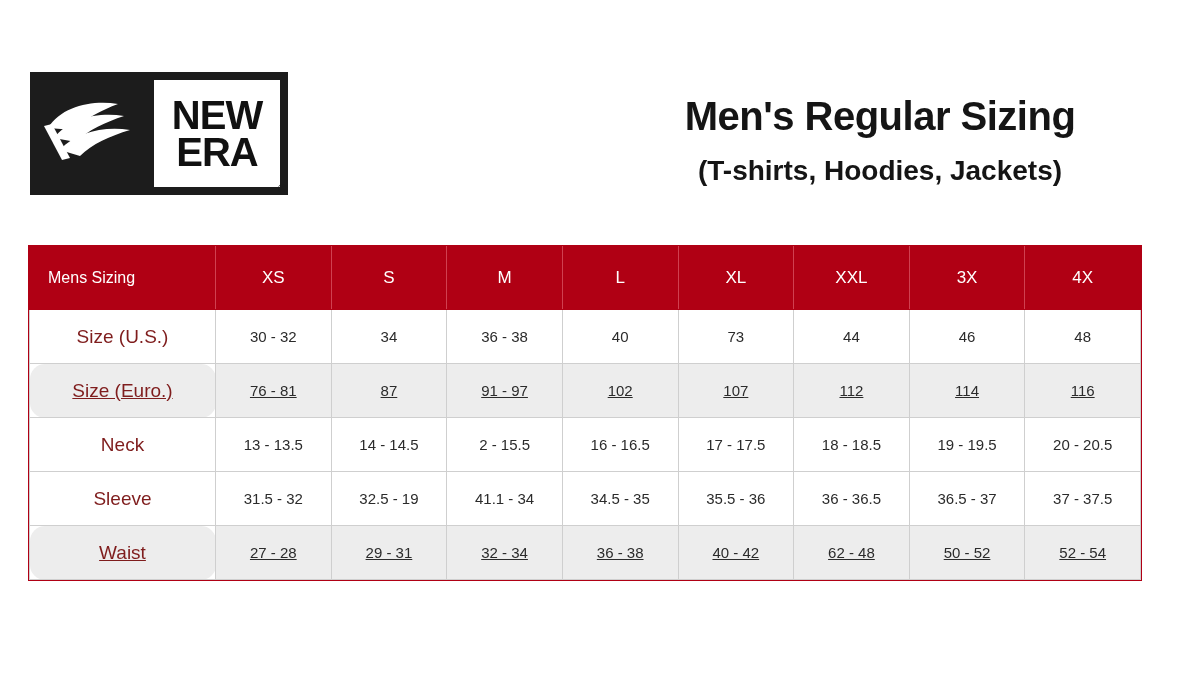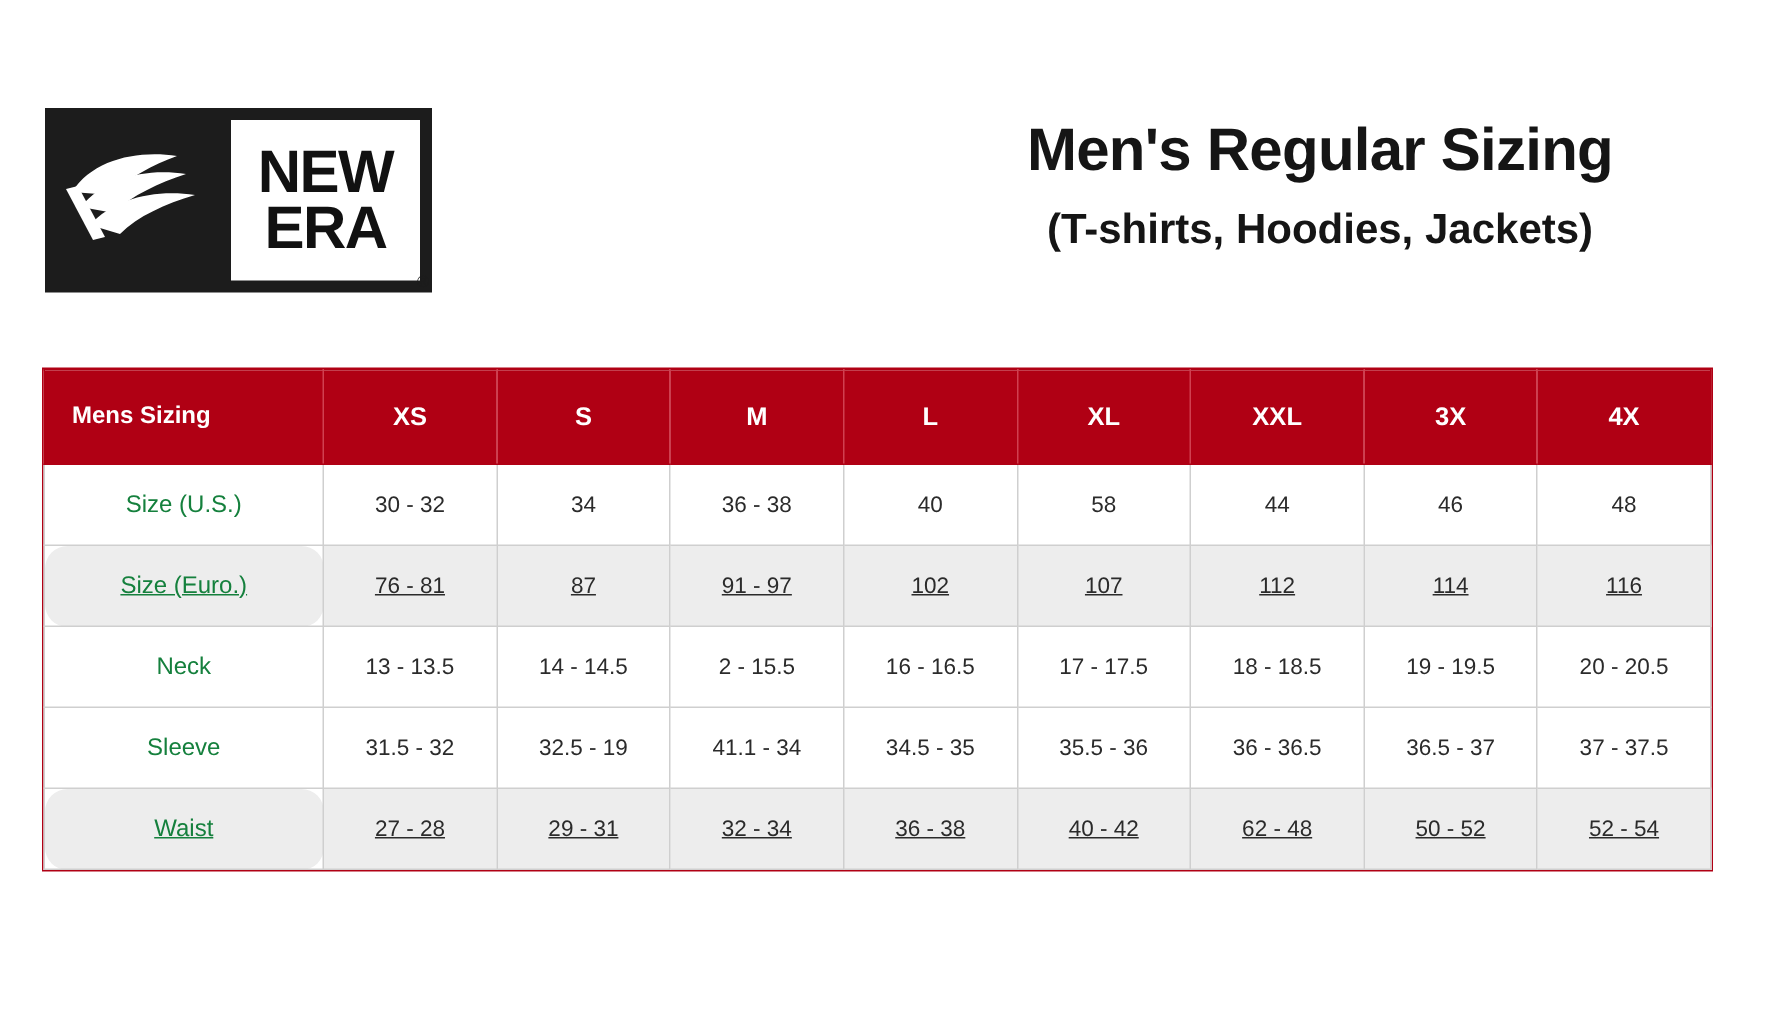--- a/index.html
+++ b/index.html
@@ -75,21 +75,21 @@
     top: 78px;
     width: 560px;
     text-align: center;
   }
   .main-title {
     font-family: "Liberation Sans", sans-serif;
     font-weight: 700;
     font-size: 40px;
     letter-spacing: -0.5px;
     color: #151515;
-    margin: 0;
+    margin: 16px;
     white-space: nowrap;
   }
   .sub-title {
     font-family: "Liberation Sans", sans-serif;
     font-weight: 700;
     font-size: 28px;
     color: #151515;
     margin: 14px 0 0 0;
     white-space: nowrap;
   }
@@ -113,36 +113,36 @@
     text-align: center;
     font-size: 15px;
     color: #2b2b2b;
     height: 53px;
     padding: 0 2px;
     font-weight: 400;
   }
   table.sizing thead th {
     background: #b00014;
     color: #ffffff;
-    font-weight: 700;
+    font-weight: 400;
     font-size: 17px;
     border: 1px solid #b00014;
     border-right-color: #d04050;
     height: 62px;
   }
   table.sizing thead th:last-child { border-right-color: #b00014; }
   table.sizing thead th.corner {
     text-align: left;
     padding-left: 18px;
     font-size: 16px;
   }
   table.sizing tbody tr.alt td { background: #ededed; text-decoration: underline; }
   table.sizing tbody tr td:first-child {
-    font-size: 16px;
-    color: #15803d;
+    font-size: 19px;
+    color: #7f1d1d;
     border-radius: 15px;
   }
   col.label-col { width: 186px; }
 </style>
 </head>
 <body>
 
 <div class="page">
 
   <div class="header">
@@ -197,21 +197,21 @@
           <th>4X</th>
         </tr>
       </thead>
       <tbody>
         <tr>
           <td>Size (U.S.)</td>
           <td>30 - 32</td>
           <td>34</td>
           <td>36 - 38</td>
           <td>40</td>
-          <td>58</td>
+          <td>73</td>
           <td>44</td>
           <td>46</td>
           <td>48</td>
         </tr>
         <tr class="alt">
           <td>Size (Euro.)</td>
           <td>76 - 81</td>
           <td>87</td>
           <td>91 - 97</td>
           <td>102</td>

